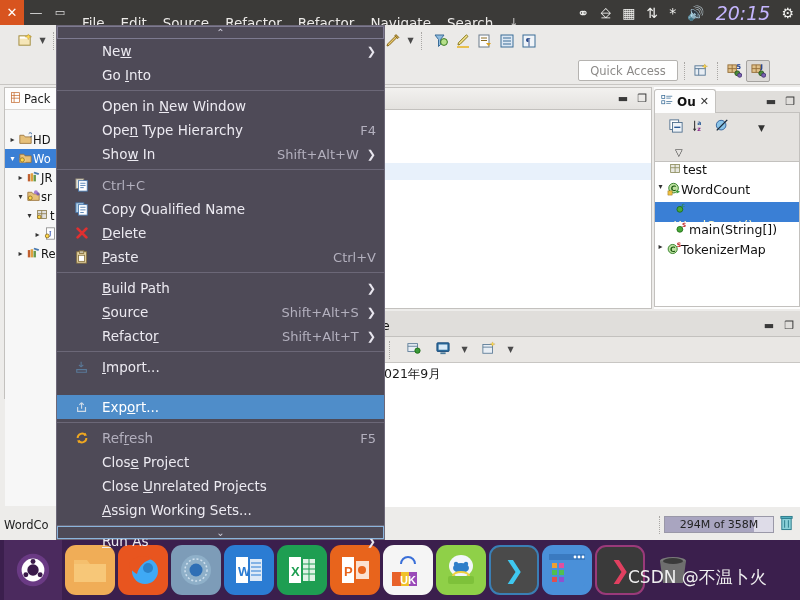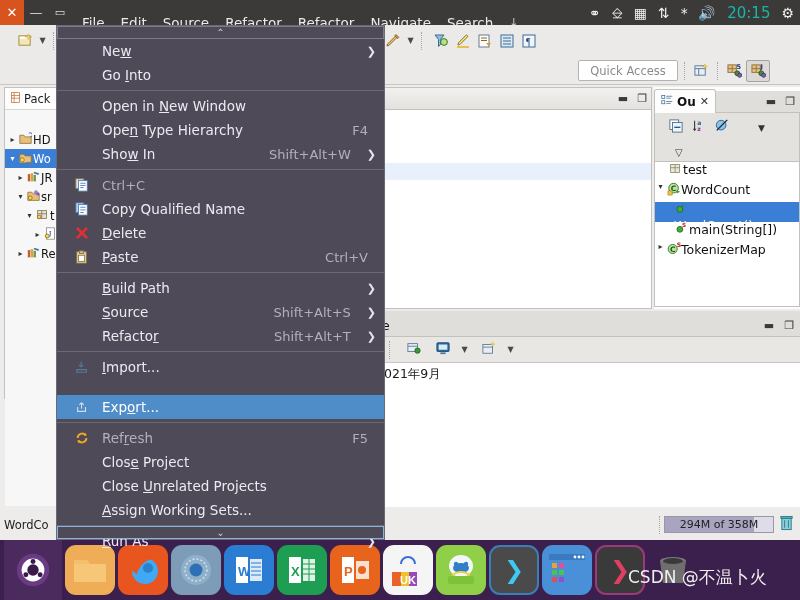--- a/index.html
+++ b/index.html
@@ -18,21 +18,21 @@
   }
   .winbtns { display: flex; align-items: center; height: 25px; }
   .wb { width: 24px; height: 25px; display: flex; align-items: center; justify-content: center; }
   .wb-close { background: #d8541f; color: #fff; font-size: 13px; font-weight: bold; }
   .wb-min { color: #dcdcdc; font-size: 13px; }
   .wb-max { color: #dcdcdc; font-size: 11px; }
   .sysmenu { display: flex; align-items: center; margin-left: 10px; gap: 16px; }
   .sysmenu span { font-size: 13.5px; color: #eceae8; margin-top: 20px; }
   .sysright { margin-left: auto; display: flex; align-items: center; gap: 11px; padding-right: 6px; font-size: 13px; }
   .sysright .ic { color: #f2f2f0; font-size: 14px; line-height: 1; }
-  .clock { font-size: 15px; color: #14b8a6; }
+  .clock { font-size: 19px; color: #c4b5fd; font-style: italic; }
 
   
   .eclipse {
     position: absolute; left: 0; top: 25px; width: 800px; height: 515px;
     background: #edecea;
   }
 
   
   .coolbar {
     position: absolute; left: 0; top: 0; width: 800px; height: 60px;
@@ -154,21 +154,21 @@
     font-size: 13.5px; z-index: 50;
   }
   .scroll-ind { height: 13px; background: #4e4a57; border: 1px solid #7d7a90;
                 display: flex; align-items: center; justify-content: center;
                 color: #cfcddb; font-size: 10px; }
   .mi { height: 24px; display: flex; align-items: center; padding-left: 18px;
         position: relative; color: #eceaf1; }
   .mi .micon { width: 27px; flex: 0 0 27px; display: flex; align-items: center;
                font-size: 12px; }
   .mi .mlabel { flex: 1; white-space: nowrap; }
-  .mi .maccel { color: #b3b0be; font-size: 13px; padding-right: 16px; }
+  .mi .maccel { color: #b3b0be; font-size: 13px; padding-right: 8px; }
   .mi .marrow { color: #e8e6ee; font-size: 11px; font-weight: bold; padding-right: 8px; }
   .mi.hl { background: #4f8dc9; color: #fff; margin-top: 16px; }
   .msep { height: 1px; background: #6b6777; margin: 3px 0; }
   .u { text-decoration: underline; }
 
   
   .dock { position: absolute; left: 0; top: 540px; width: 800px; height: 60px;
           background: #3b1f4d; display: flex; align-items: center; gap: 3px;
           padding-left: 4px; }
   .dockicon { width: 50px; height: 50px; border-radius: 11px; display: flex;

